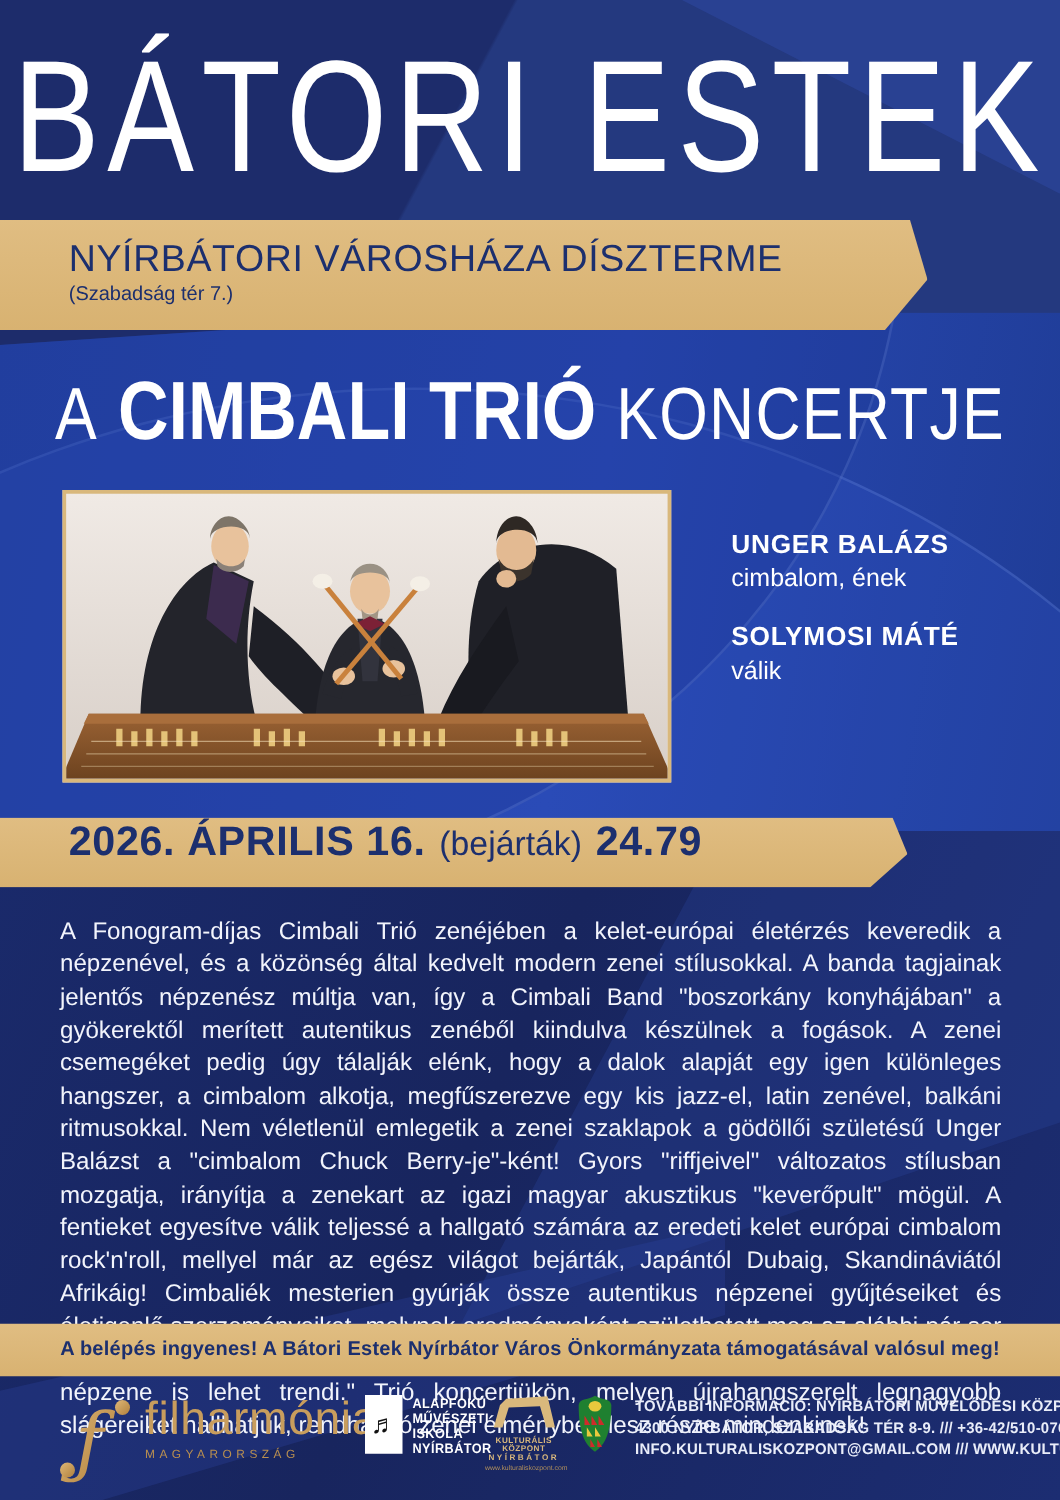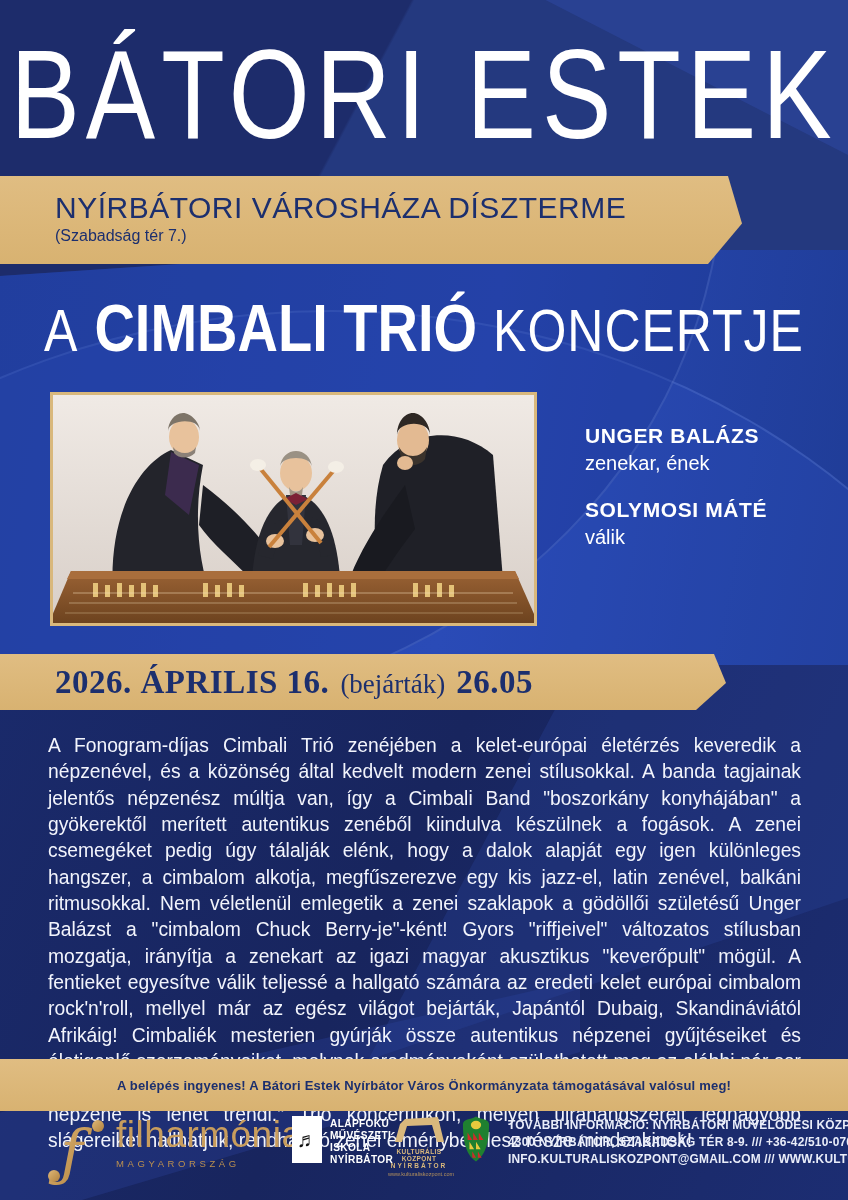--- a/index.html
+++ b/index.html
@@ -32,22 +32,22 @@
     color:#ffffff;font-size:104px;font-weight:400;letter-spacing:6px;white-space:nowrap;
     transform:scaleY(1.22);transform-origin:top center;}
 
   
   .gold-banner{position:absolute;left:0;background:linear-gradient(180deg,#e0bd82,#d8b271);
     color:#1c2f6e;}
   .banner-venue{top:176px;width:742px;height:88px;
     clip-path:polygon(0 0,calc(100% - 14px) 0,100% 54%,calc(100% - 34px) 100%,0 100%);}
   .banner-venue .line1{margin:15px 0 2px 55px;font-size:30px;font-weight:normal;letter-spacing:.5px;}
   .banner-venue .line2{margin:0 0 0 55px;font-size:16px;font-weight:400;}
-  .banner-date{top:654px;width:726px;height:56px;display:flex;align-items:center;
-    clip-path:polygon(0 0,calc(100% - 12px) 0,100% 52%,calc(100% - 30px) 100%,0 100%);font-family:Liberation Serif, serif;}
+  .banner-date{top:654px;width:726px;height:56px;display:flex;align-items:flex-start;
+    clip-path:polygon(0 0,calc(100% - 12px) 0,100% 52%,calc(100% - 30px) 100%,0 100%);}
   .banner-date .inner{margin-left:55px;display:flex;align-items:baseline;gap:11px;white-space:nowrap;}
   .date-strong{font-size:33px;font-weight:bold;letter-spacing:.5px;}
   .date-day{font-size:27px;font-weight:400;}
 
   
   .heading{position:absolute;left:0;top:290px;width:848px;display:flex;justify-content:center;
     align-items:baseline;gap:16px;color:#fff;white-space:nowrap;
     transform:scaleY(1.18);transform-origin:top center;}
   .heading .light{font-size:50px;font-weight:400;letter-spacing:1px;}
   .heading .heavy{font-size:56px;font-weight:800;letter-spacing:0;}
@@ -61,24 +61,24 @@
   .musicians{position:absolute;left:562px;top:424px;color:#fff;margin-left:23px;}
   .musician{margin-bottom:23px;}
   .m-name{font-size:21px;font-weight:bold;letter-spacing:.6px;}
   .m-role{font-size:20px;font-weight:400;margin-top:4px;}
 
   
   .body-text{position:absolute;left:48px;top:733px;width:753px;
     color:#f2f4fc;font-size:19.3px;line-height:1.365;text-align:justify;}
 
   
-  .strip{position:absolute;left:0;top:1059px;width:848px;height:52px;
+  .strip{position:absolute;left:0;top:1059px;width:848px;height:42px;
     background:linear-gradient(180deg,#e0bd82,#d8b271);
     display:flex;align-items:center;justify-content:center;
-    color:#1c2f6e;font-size:13px;font-weight:bold;letter-spacing:.2px;}
+    color:#1c2f6e;font-size:16px;font-weight:bold;letter-spacing:.2px;}
 
   
   .footer{position:absolute;left:0;top:1100px;width:848px;height:100px;color:#fff;}
   .fil-logo{position:absolute;left:46px;top:16px;}
   .fil-word{position:absolute;left:116px;top:14px;color:#c89d5d;}
   .fil-word .name{font-size:37px;font-weight:400;letter-spacing:.5px;}
   .fil-word .country{font-size:9.5px;letter-spacing:3.6px;margin-top:2px;color:#bb904f;}
   .school-box{position:absolute;left:292px;top:16px;width:30px;height:47px;background:#ffffff;
     display:flex;align-items:center;justify-content:center;color:#111;font-size:21px;}
   .school-text{position:absolute;left:330px;top:17px;font-size:11px;font-weight:bold;
@@ -201,33 +201,33 @@
         <line x1="20" y1="198" x2="460" y2="198" stroke="rgba(245,228,190,.55)" stroke-width="1"></line>
         <line x1="16" y1="208" x2="464" y2="208" stroke="rgba(245,228,190,.45)" stroke-width="1"></line>
         <line x1="12" y1="218" x2="470" y2="218" stroke="rgba(245,228,190,.35)" stroke-width="1"></line>
       </g>
     </svg>
   </div>
 
   <div class="musicians">
     <div class="musician">
       <div class="m-name">UNGER BALÁZS</div>
-      <div class="m-role">zenekar, ének</div>
+      <div class="m-role">cimbalom, ének</div>
     </div>
     <div class="musician">
       <div class="m-name">SOLYMOSI MÁTÉ</div>
       <div class="m-role">válik</div>
     </div>
   </div>
 
   <div class="gold-banner banner-date">
     <div class="inner">
       <span class="date-strong">2026. ÁPRILIS 16.</span>
       <span class="date-day">(bejárták)</span>
-      <span class="date-strong">26.05</span>
+      <span class="date-strong">24.79</span>
     </div>
   </div>
 
   <div class="body-text">A Fonogram-díjas Cimbali Trió zenéjében a kelet-európai életérzés keveredik a népzenével, és a közönség által kedvelt modern zenei stílusokkal. A banda tagjainak jelentős népzenész múltja van, így a Cimbali Band "boszorkány konyhájában" a gyökerektől merített autentikus zenéből kiindulva készülnek a fogások. A zenei csemegéket pedig úgy tálalják elénk, hogy a dalok alapját egy igen különleges hangszer, a cimbalom alkotja, megfűszerezve egy kis jazz-el, latin zenével, balkáni ritmusokkal. Nem véletlenül emlegetik a zenei szaklapok a gödöllői születésű Unger Balázst a "cimbalom Chuck Berry-je"-ként! Gyors "riffjeivel" változatos stílusban mozgatja, irányítja a zenekart az igazi magyar akusztikus "keverőpult" mögül. A fentieket egyesítve válik teljessé a hallgató számára az eredeti kelet európai cimbalom rock'n'roll, mellyel már az egész világot bejárták, Japántól Dubaig, Skandináviától Afrikáig! Cimbaliék mesterien gyúrják össze autentikus népzenei gyűjtéseiket és életigenlő szerzeményeiket, melynek eredményeként születhetett meg az alábbi pár sor is a Magyar Nemzet hasábjain: a zenekar tagjai „bebizonyították, hogy az autentikus népzene is lehet trendi." Trió koncertjükön, melyen újrahangszerelt legnagyobb slágereiket hallhatjuk, rendhagyó zenei élményben lesz része mindenkinek!</div>
 
   <div class="strip">A belépés ingyenes! A Bátori Estek Nyírbátor Város Önkormányzata támogatásával valósul meg!</div>
 
   <div class="footer">
 
     <div class="fil-logo">

